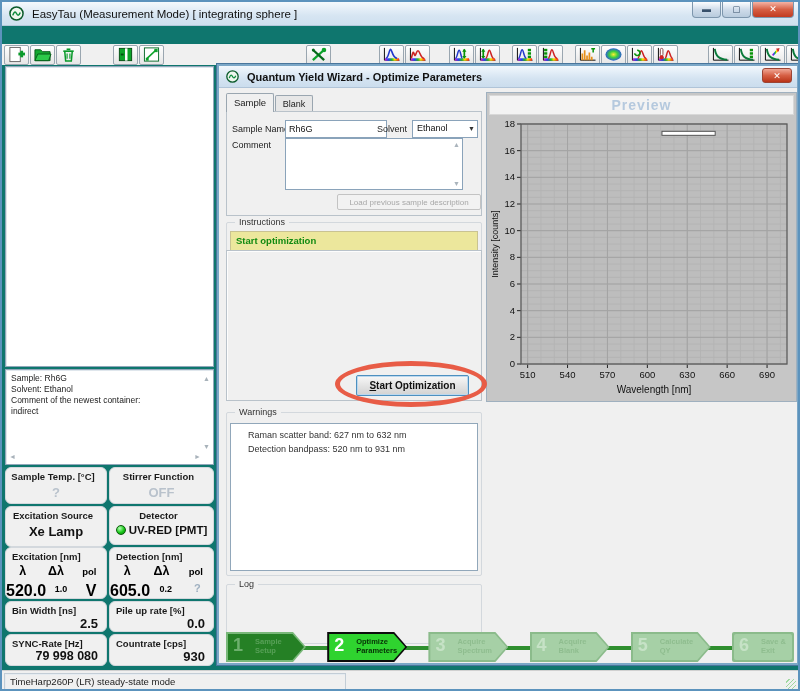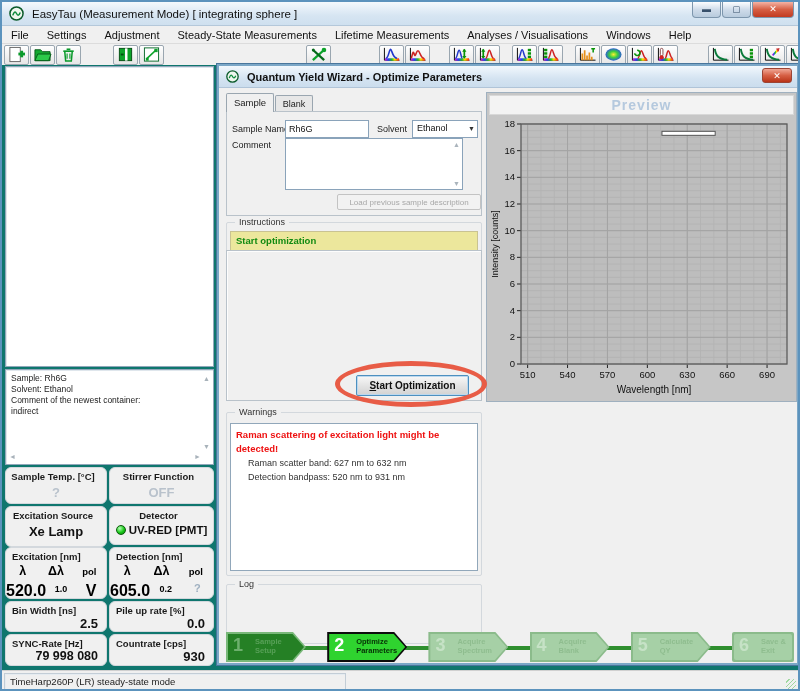--- a/index.html
+++ b/index.html
@@ -186,30 +186,20 @@
       <path d="M4 10 Q6 4 8 8 T12 7" stroke="#0a8a3a" stroke-width="1.6" fill="none"></path>
     </svg>
     <span class="apptitle">EasyTau  (Measurement Mode)    [ integrating sphere ]</span>
     <div class="capbtns">
       <div class="capbtn">▬</div>
       <div class="capbtn">▢</div>
       <div class="capbtn close">✕</div>
     </div>
   </div>
 
-  <div class="menubar">
-      <span class="menuitem">File</span>
-      <span class="menuitem">Settings</span>
-      <span class="menuitem">Adjustment</span>
-      <span class="menuitem">Steady-State Measurements</span>
-      <span class="menuitem">Lifetime Measurements</span>
-      <span class="menuitem">Analyses / Visualisations</span>
-      <span class="menuitem">Windows</span>
-      <span class="menuitem">Help</span>
-    </div>
 
   <div class="toolbar">
       <div class="tbg tbg0">
         <div class="tbtn">
           <svg viewBox="0 0 20 18">
             <rect x="3" y="1.5" width="11" height="15" fill="#fff" stroke="#666"></rect>
             <path d="M12 8.5h7" stroke="#0a9a2a" stroke-width="3"></path>
             <path d="M15.5 5v7" stroke="#0a9a2a" stroke-width="3"></path>
           </svg>
         </div>
@@ -471,21 +461,21 @@
       </svg>
       <span class="wz-title">Quantum Yield Wizard   -   Optimize Parameters</span>
       <div class="wz-close">✕</div>
     </div>
 
     <div class="tab active" style="left:7px;top:27px;width:48px;height:19px;font-size:9.5px;line-height:18px">Sample</div>
     <div class="tab" style="left:56px;top:29px;width:38px;height:17px;font-size:9px;line-height:16px">Blank</div>
 
     <div class="tabpage">
       <span class="flabel" style="left:5px;top:12px">Sample Name</span>
-      <input class="winput" style="left: 58px; top: 8px; width: 84px; height: 18px;" value="Rh6G">
+      <input class="winput" style="left: 58px; top: 8px; width: 102px; height: 18px;" value="Rh6G">
       <span class="flabel" style="left:150px;top:12px">Solvent</span>
       <div class="wselect" style="left:185px;top:8px;width:66px;height:18px">
         <span>Ethanol</span>
         <span class="arrow">▼</span>
       </div>
       <span class="flabel" style="left:5px;top:28px">Comment</span>
       <div class="textarea" style="left:58px;top:26px;width:178px;height:52px">
         <span class="ta-scr" style="top:2px">▲</span>
         <span class="ta-scr" style="bottom:2px">▼</span>
       </div>
@@ -498,21 +488,20 @@
     </div>
 
     <div class="opt-panel">
       <div class="start-btn"><u>S</u><span>tart Optimization</span></div>
     </div>
     <div class="red-ellipse"></div>
 
     <div class="wz-group" style="left:7px;top:346px;width:256px;height:164px">
       <span class="lbl">Warnings</span>
       <div class="warn-box">
-        <div class="warn-head">Raman scattering of excitation light might be detected!</div>
         <div>
             <div class="warn-line">Raman scatter band:   627 nm to 632 nm</div>
             <div class="warn-line">Detection bandpass:   520 nm to 931 nm</div>
           </div>
       </div>
     </div>
 
     <div class="wz-group" style="left:7px;top:518px;width:256px;height:60px">
       <span class="lbl">Log</span>
     </div>

